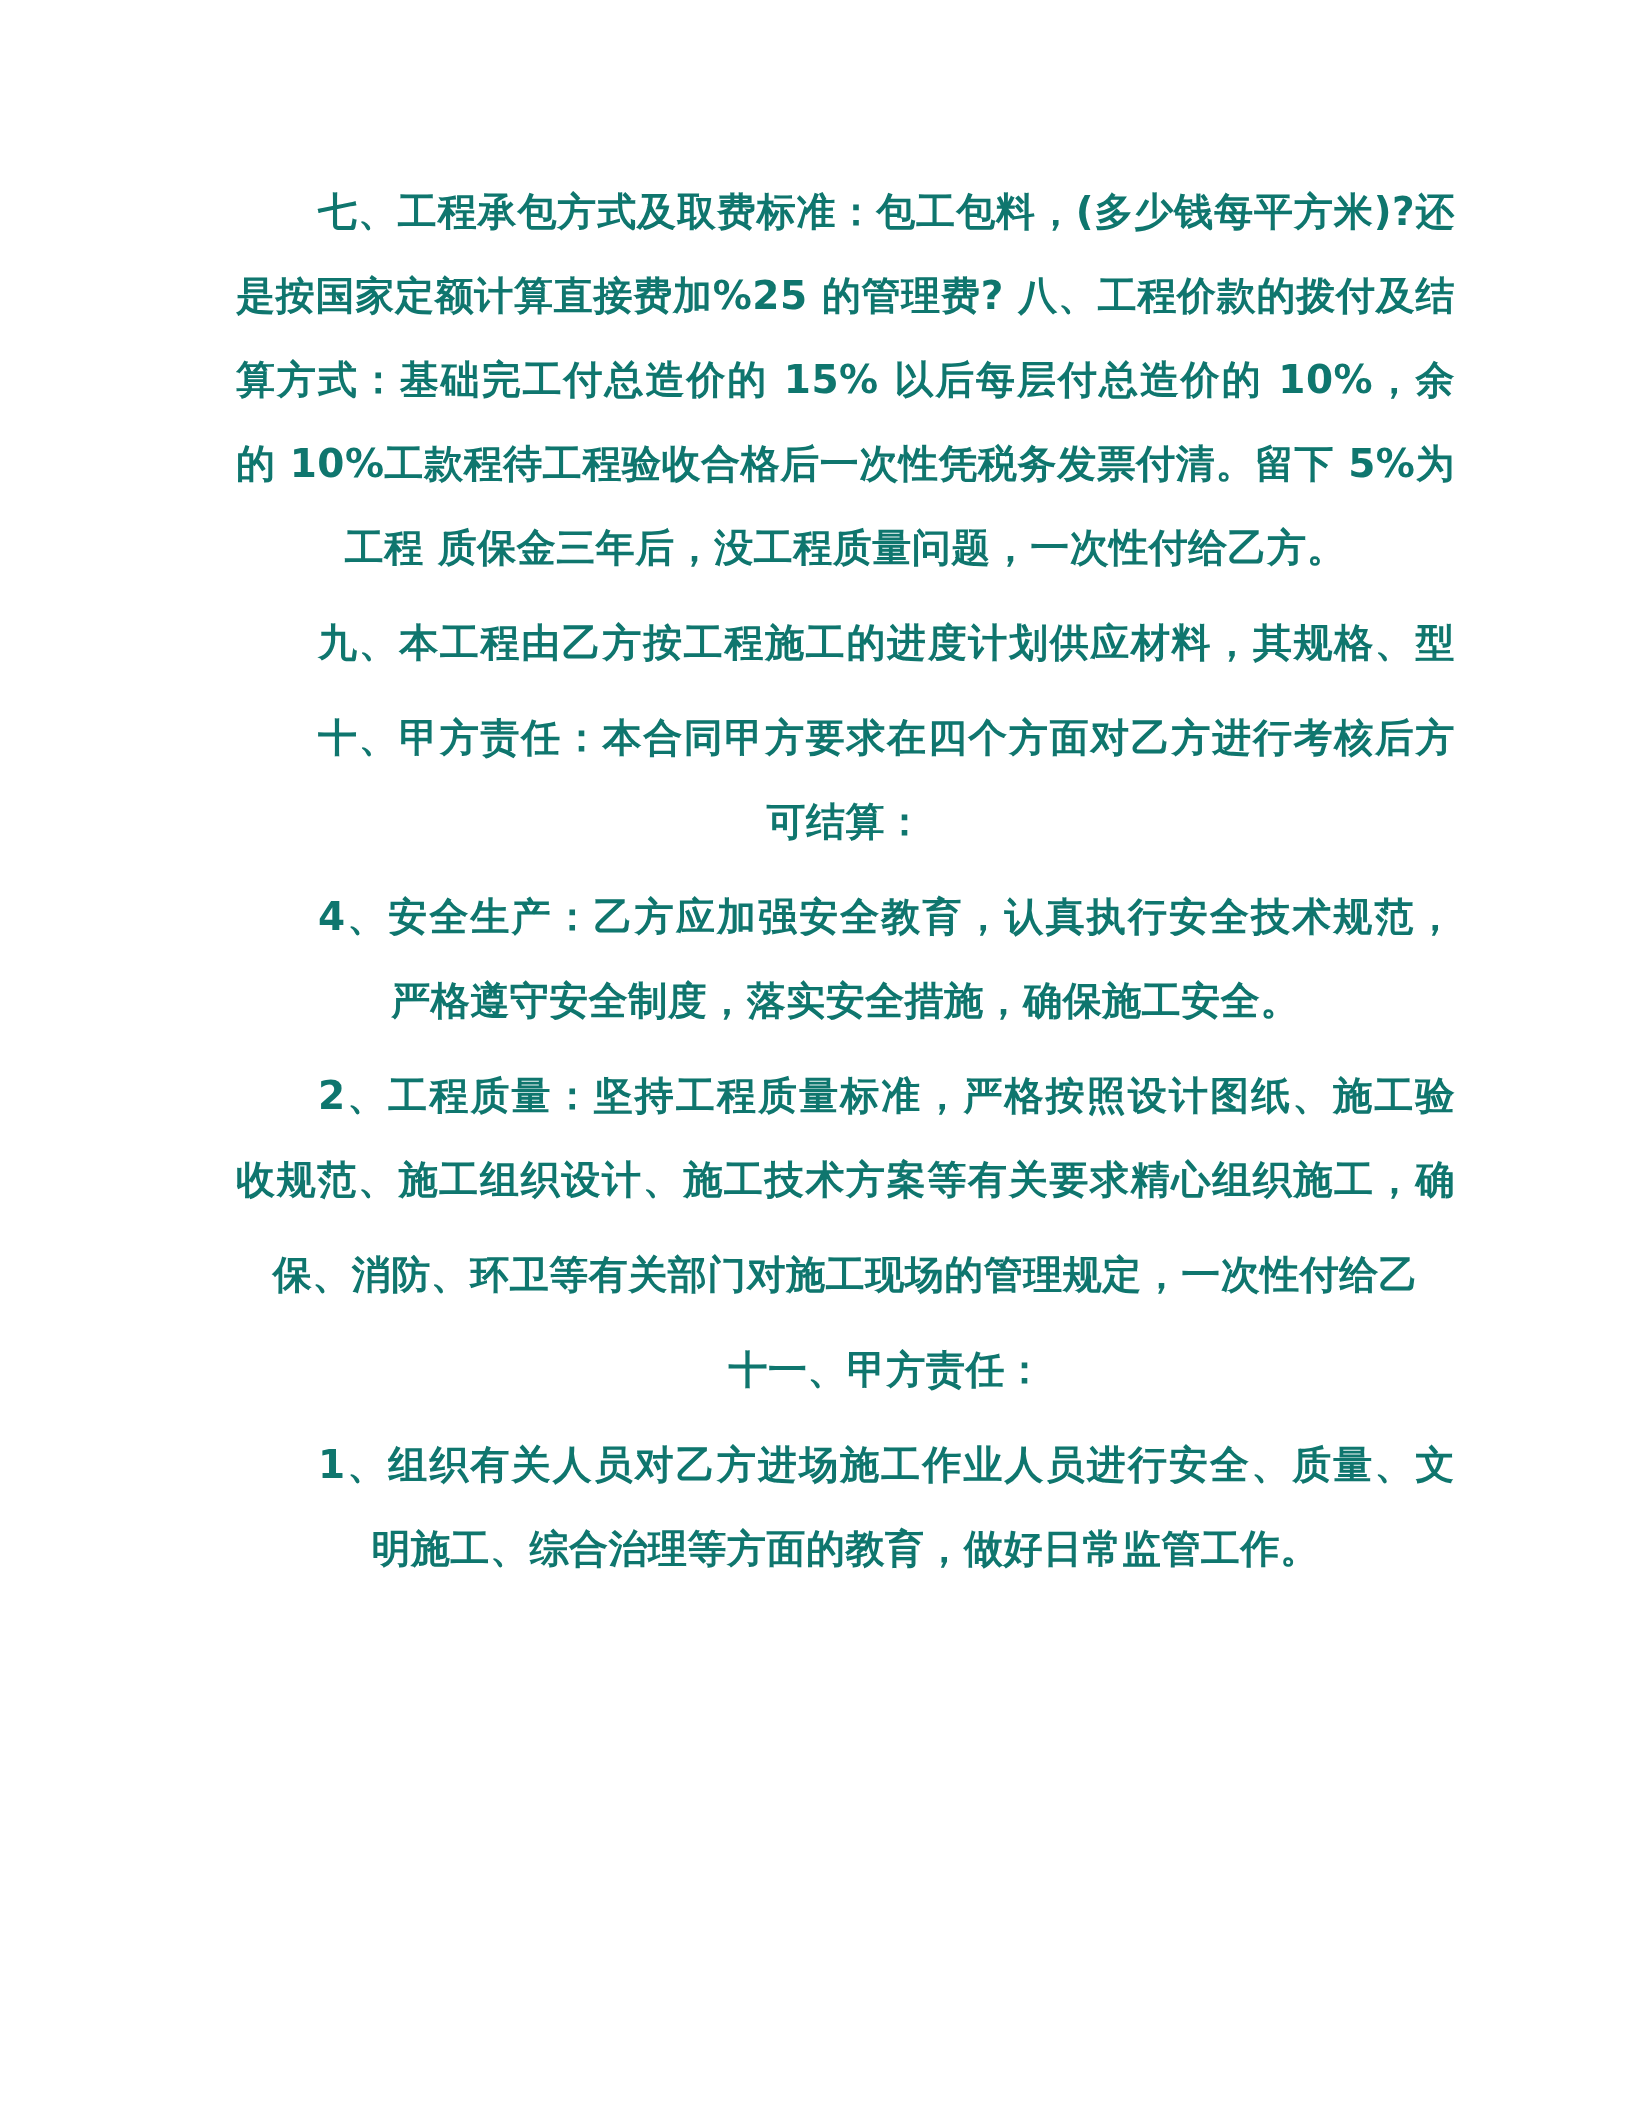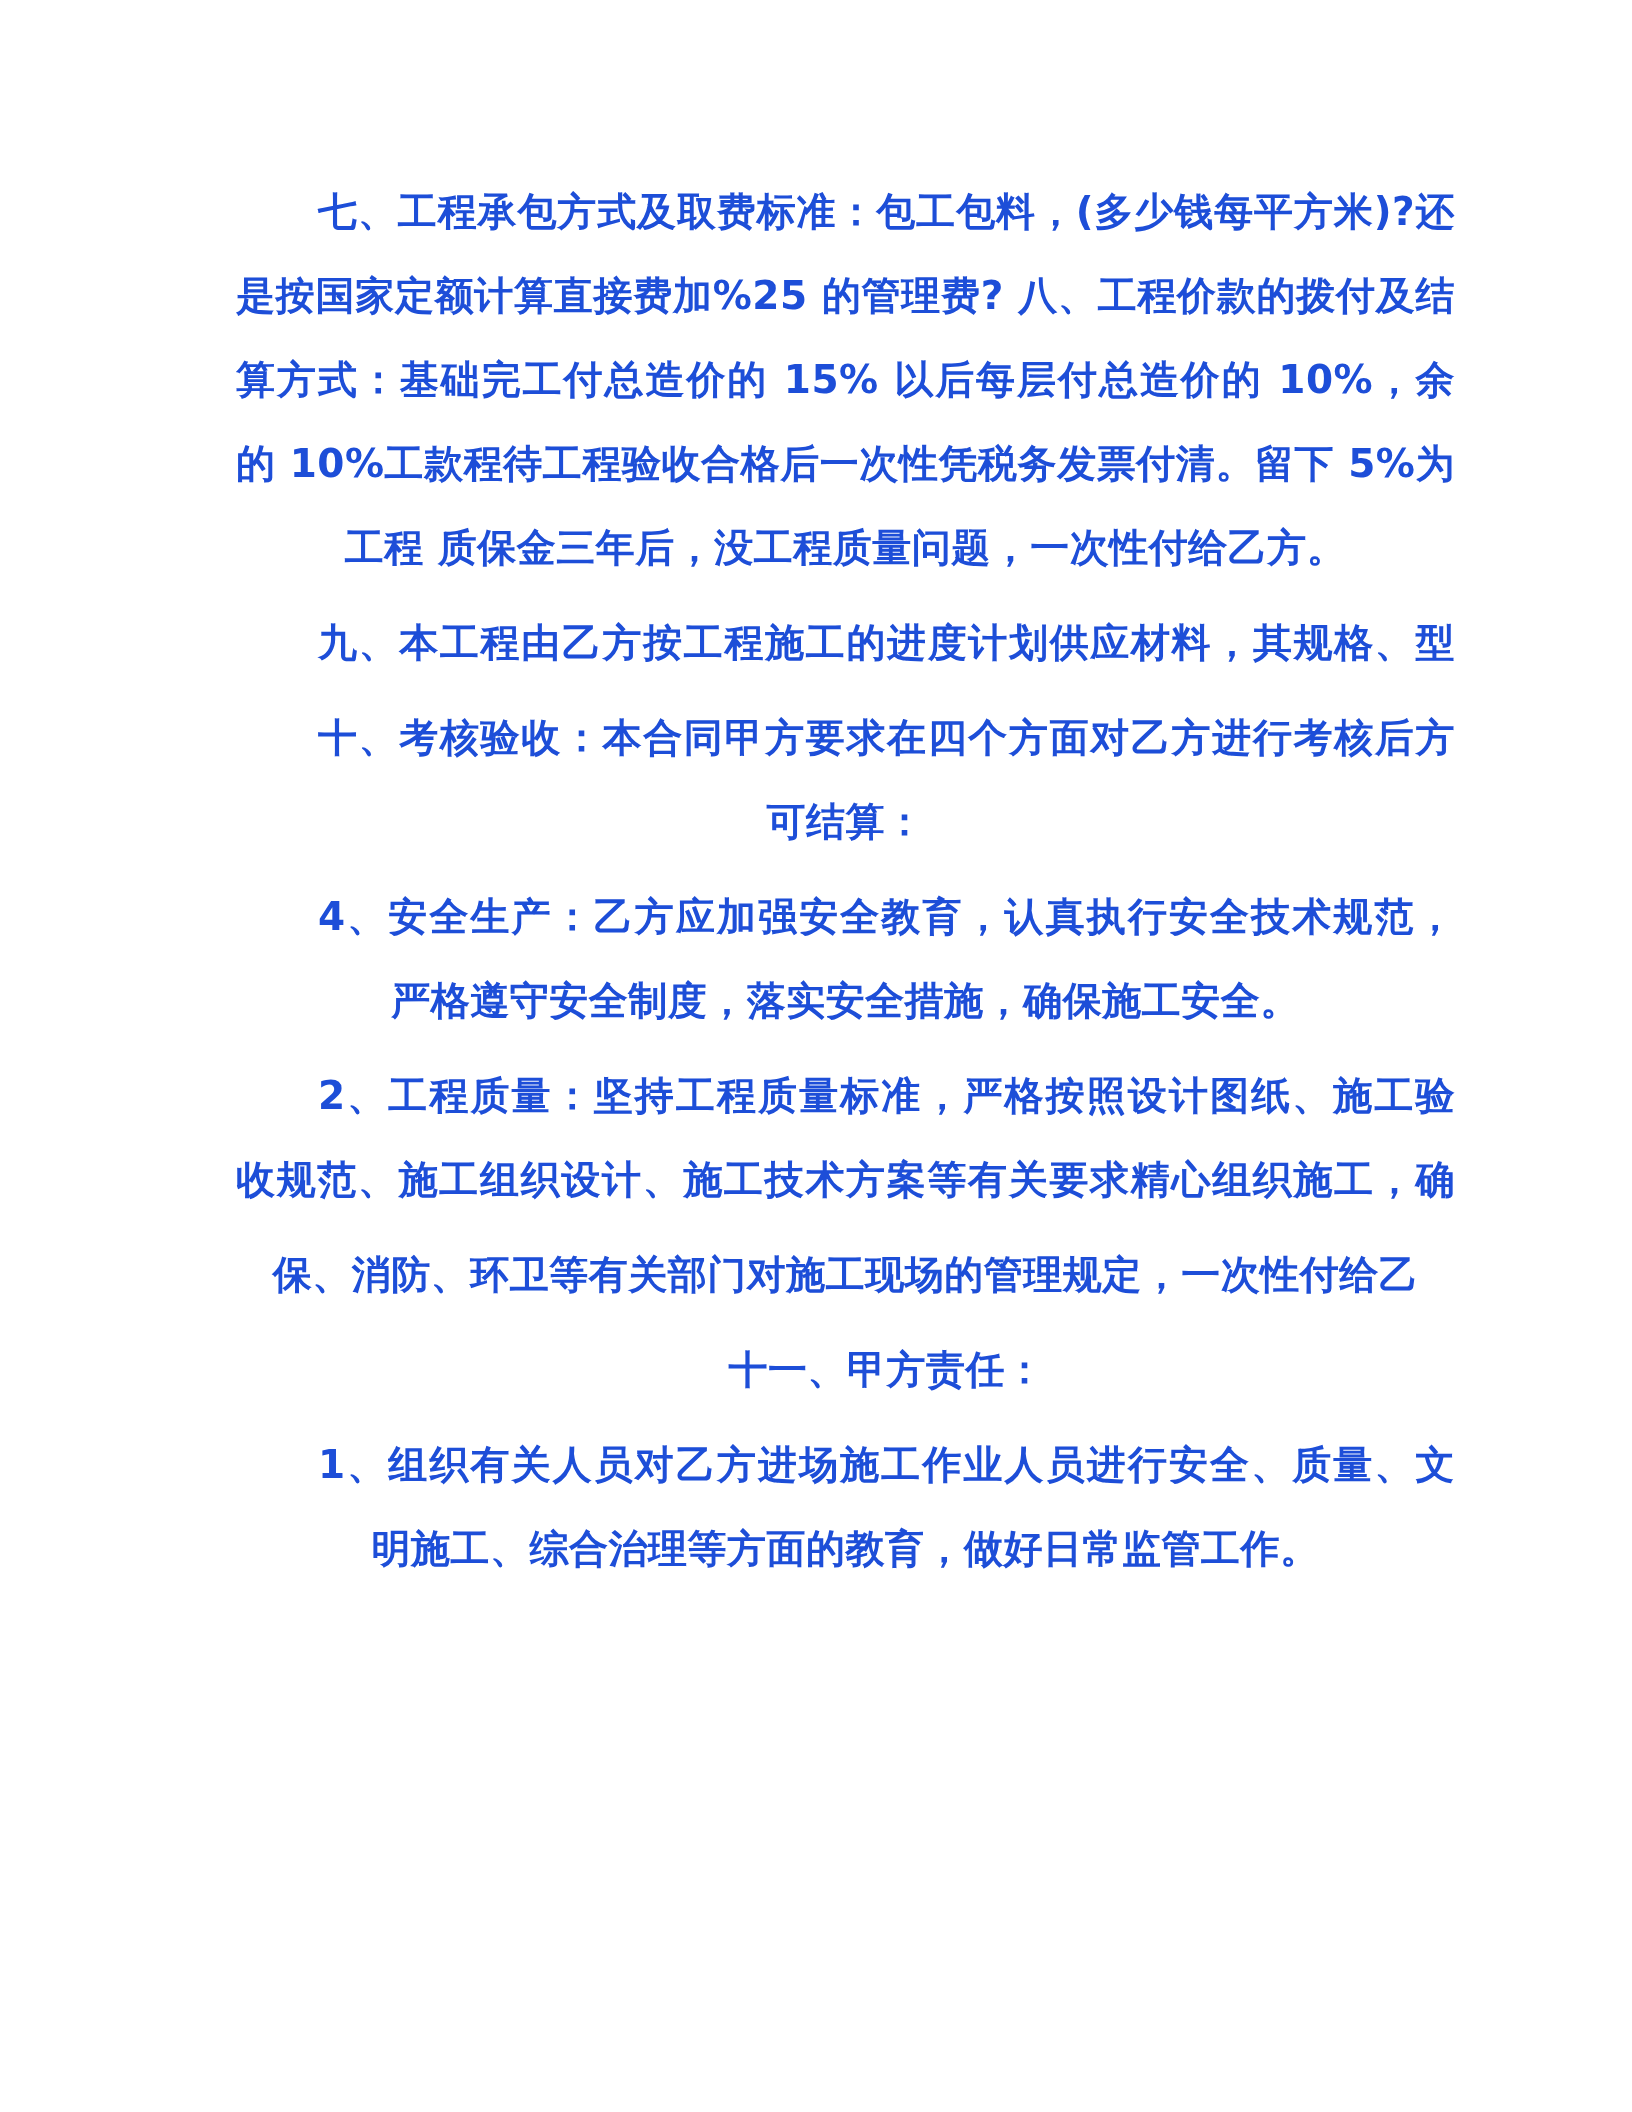--- a/index.html
+++ b/index.html
@@ -36,34 +36,34 @@
     text-align: justify;
     text-align-last: justify;
   }
   .line.indent {
     text-indent: 82px;
   }
 </style>
 </head>
 <body>
 
-<div class="page" style="background: rgb(255, 255, 255); color: #1d4ed8;">
+<div class="page" style="background: rgb(255, 255, 255); color: #0f766e;">
   <div class="doc-content" id="doc-body">
       <div class="paragraph">
         <div class="line fill indent">七、工程承包方式及取费标准：包工包料，(多少钱每平方米)?还</div>
         <div class="line fill">是按国家定额计算直接费加%25 的管理费? 八、工程价款的拨付及结</div>
         <div class="line fill">算方式：基础完工付总造价的 15% 以后每层付总造价的 10%，余下</div>
         <div class="line fill">的 10%工款程待工程验收合格后一次性凭税务发票付清。留下 5%为</div>
         <div class="line">工程 质保金三年后，没工程质量问题，一次性付给乙方。</div>
       </div>
       <div class="paragraph">
         <div class="line fill indent">九、本工程由乙方按工程施工的进度计划供应材料，其规格、型</div>
       </div>
       <div class="paragraph">
-        <div class="line fill indent">十、考核验收：本合同甲方要求在四个方面对乙方进行考核后方</div>
+        <div class="line fill indent">十、甲方责任：本合同甲方要求在四个方面对乙方进行考核后方</div>
         <div class="line">可结算：</div>
       </div>
       <div class="paragraph">
         <div class="line fill indent">4、安全生产：乙方应加强安全教育，认真执行安全技术规范，</div>
         <div class="line">严格遵守安全制度，落实安全措施，确保施工安全。</div>
       </div>
       <div class="paragraph">
         <div class="line fill indent">2、工程质量：坚持工程质量标准，严格按照设计图纸、施工验</div>
         <div class="line fill">收规范、施工组织设计、施工技术方案等有关要求精心组织施工，确</div>
       </div>

